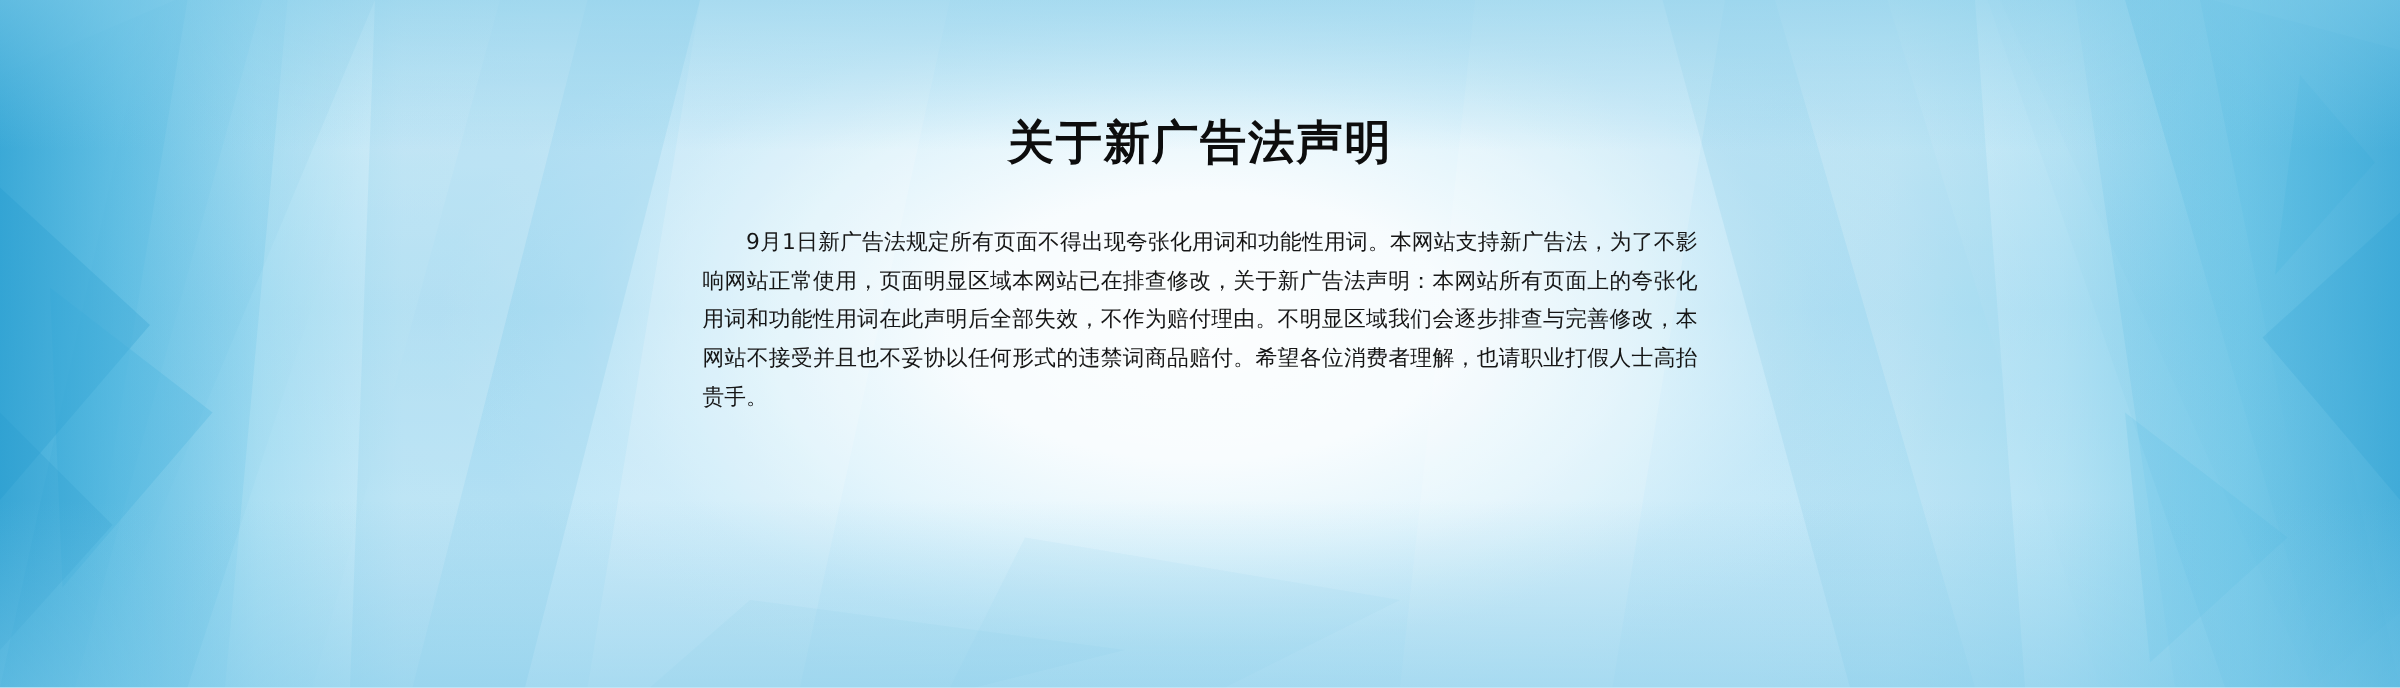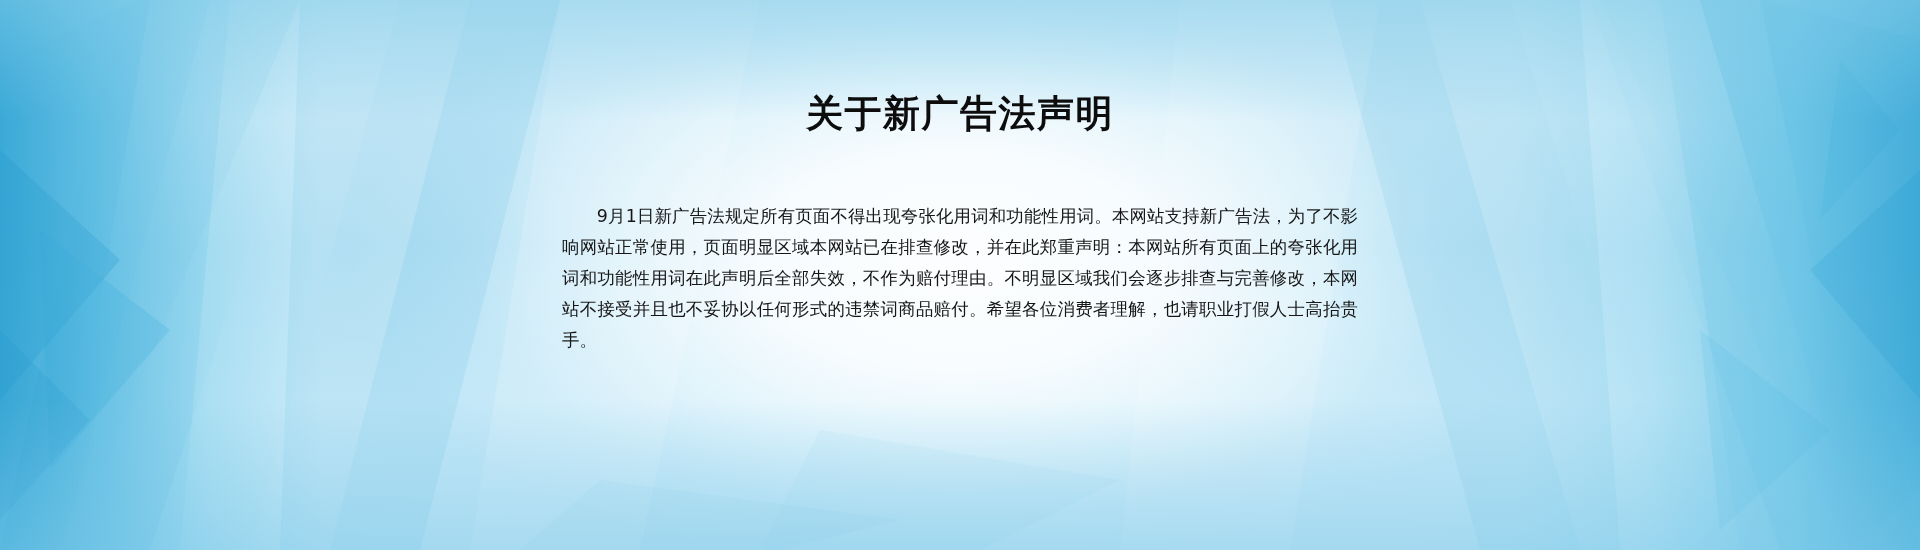--- a/index.html
+++ b/index.html
@@ -52,21 +52,21 @@
   }
   .vignette-bottom{
     position:absolute;left:0;bottom:0;width:1920px;height:150px;
     background:linear-gradient(0deg,rgba(120,200,232,0.50),rgba(120,200,232,0));
     pointer-events:none;
   }
 
   
   #content{
     position:absolute;left:0;top:0;width:1920px;height:392px;
-    display:flex;flex-direction:column;align-items:center;gap:22px;
+    display:flex;flex-direction:column;align-items:center;
   }
   #title{
     margin-top:92px;
     font-size:37px;font-weight:bold;color:#0d0d0d;
     letter-spacing:1.5px;line-height:1.2;
     font-family:"DejaVu Sans","Liberation Sans",sans-serif;
     text-align:center;
   }
   #body-block{
     width:796px;margin-top:18px;
@@ -131,17 +131,17 @@
   </svg>
 
   <div class="edge-left"></div>
   <div class="edge-right"></div>
   <div class="vignette-top"></div>
   <div class="vignette-bottom"></div>
 
   <div id="content">
     <h1 id="title">关于新广告法声明</h1>
     <div id="body-block">
-      <p id="para-main">9月1日新广告法规定所有页面不得出现夸张化用词和功能性用词。本网站支持新广告法，为了不影响网站正常使用，页面明显区域本网站已在排查修改，并在此郑重声明：本网站所有页面上的夸张化用词和功能性用词在此声明后全部失效，不作为赔付理由。不明显区域我们会逐步排查与完善修改，本网站不接受并且也不妥协以任何形式的违禁词商品赔付。希望各位消费者理解，也请职业打假人士高抬贵手。</p>
+      <p id="para-main">9月1日新广告法规定所有页面不得出现夸张化用词和功能性用词。本网站支持新广告法，为了不影响网站正常使用，页面明显区域本网站已在排查修改，关于新广告法声明：本网站所有页面上的夸张化用词和功能性用词在此声明后全部失效，不作为赔付理由。不明显区域我们会逐步排查与完善修改，本网站不接受并且也不妥协以任何形式的违禁词商品赔付。希望各位消费者理解，也请职业打假人士高抬贵手。</p>
     </div>
   </div>
 
 </div>
 
 </body></html>

